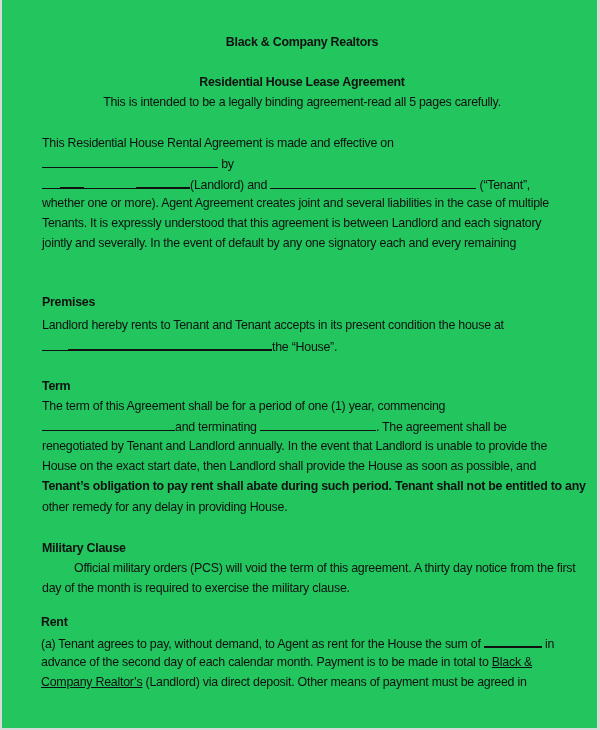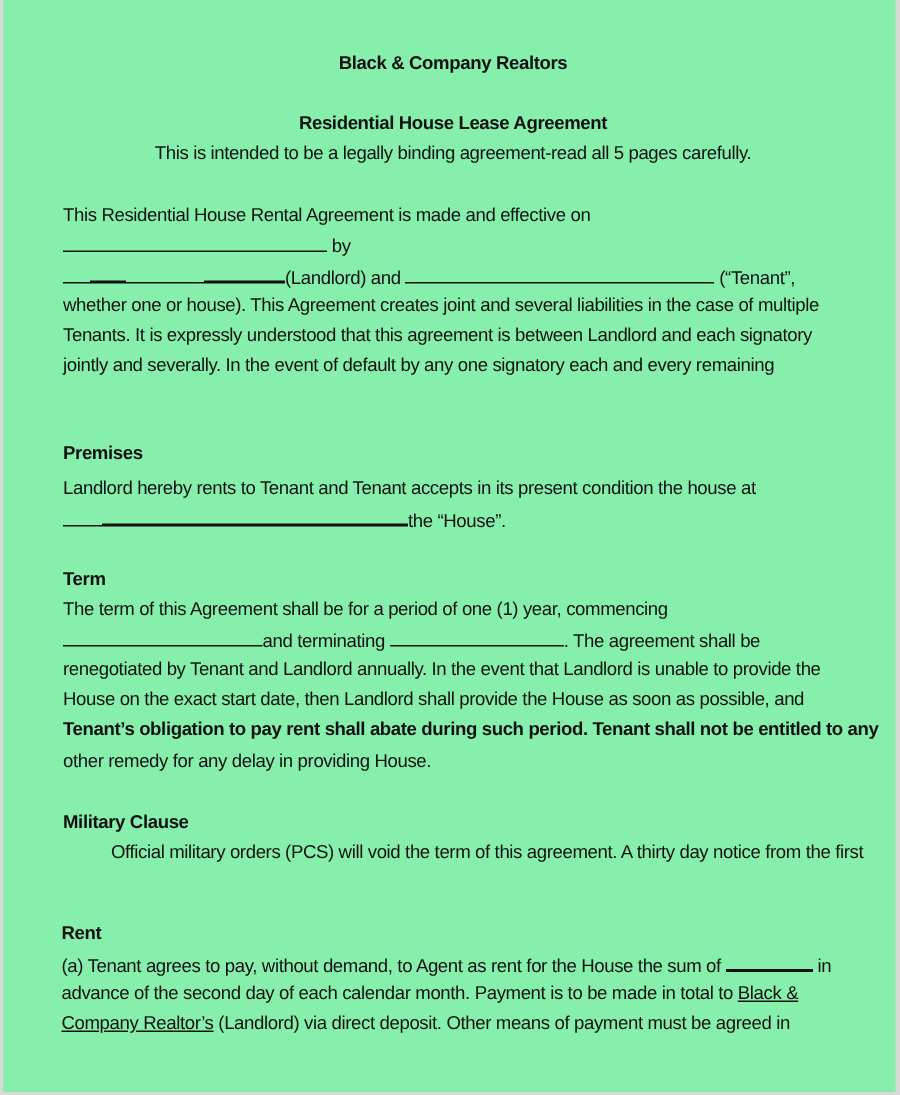--- a/index.html
+++ b/index.html
@@ -3,21 +3,21 @@
 <meta charset="utf-8">
 <style>
   html, body { margin: 0; padding: 0; background: #ffffff; }
   body { width: 600px; height: 730px; overflow: hidden; position: relative; }
   .page {
     position: absolute; left: 0; top: 0; width: 600px; height: 730px;
     box-sizing: border-box;
     border-left: 2px solid #d9d9d9;
     border-right: 3px solid #d9d9d9;
     border-bottom: 2px solid #d9d9d9;
-    background: #86efac;
+    background: #22c55e;
     font-family: "Liberation Sans", sans-serif;
     color: #111;
   }
   .line { position: absolute; left: 40px; font-size: 12.4px; line-height: 16px; white-space: nowrap; letter-spacing: -0.25px; }
   .center { left: 0; width: 600px; text-align: center; }
   .bold { font-weight: bold; }
   .blank { display: inline-block; border-bottom: 1px solid #111; height: 12px; vertical-align: baseline; }
   .blank.thick { border-bottom-width: 2px; }
   .u { text-decoration: underline; }
 </style>
@@ -33,21 +33,21 @@
   <div class="line" style="top:135px;">This Residential House Rental Agreement is made and effective on</div>
   <div class="line" style="top:155px;">
     <span class="blank" style="width:176px;"></span>
     <span>by</span>
   </div>
   <div class="line" style="top:175px;">
     <span class="blank" style="width:18px;"></span><span class="blank thick" style="width:24px;"></span><span class="blank" style="width:52px;"></span><span class="blank thick" style="width:54px;"></span><span>(Landlord) and</span>
     <span class="blank" style="width:206px;"></span>
     <span>(“Tenant”,</span>
   </div>
-  <div class="line" style="top:195px;">whether one or house).  This Agreement creates joint and several liabilities in the case of multiple</div>
+  <div class="line" style="top:195px;">whether one or more).  Agent Agreement creates joint and several liabilities in the case of multiple</div>
   <div class="line" style="top:215px;">Tenants.  It is expressly understood that this agreement is between Landlord and each signatory</div>
   <div class="line" style="top:235px;text-align:right;">jointly and severally.  In the event of default by any one signatory each and every remaining</div>
 
   <div class="line bold" style="top:294px;">Premises</div>
   <div class="line" style="top:317px;">Landlord hereby rents to Tenant and Tenant accepts in its present condition the house at</div>
   <div class="line" style="top:337px;">
     <span class="blank" style="width:26px;"></span><span class="blank thick" style="width:204px;"></span><span>the “House”.</span>
   </div>
 
   <div class="line bold" style="top:378px;">Term</div>
@@ -56,20 +56,21 @@
     <span class="blank" style="width:133px;"></span><span>and terminating</span>
     <span class="blank" style="width:116px;"></span><span>.  The agreement shall be</span>
   </div>
   <div class="line" style="top:438px;">renegotiated by Tenant and Landlord annually.  In the event that Landlord is unable to provide the</div>
   <div class="line" style="top:458px;">House on the exact start date, then Landlord shall provide the House as soon as possible, and</div>
   <div class="line" style="top:478px;font-weight:bold;">Tenant’s obligation to pay rent shall abate during such period.  Tenant shall not be entitled to any</div>
   <div class="line" style="top:499px;">other remedy for any delay in providing House.</div>
 
   <div class="line bold" style="top:540px;">Military Clause</div>
   <div class="line" style="top:560px;margin-left:32px;">Official military orders (PCS) will void the term of this agreement.   A thirty day notice from the first</div>
+  <div class="line" style="top:580px;">day of the month is required to exercise the military clause.</div>
 
   <div class="line bold" style="top:614px; left:39px;">Rent</div>
   <div class="line" style="top:634px; left:39px;">
     <span>(a) Tenant agrees to pay, without demand, to Agent as rent for the House the sum of</span>
     <span class="blank thick" style="width:58px;"></span>
     <span>in</span>
   </div>
   <div class="line" style="top:654px; left:39px;">
     <span>advance of the second day of each calendar month.  Payment is to be made in total to</span>
     <span class="u">Black &amp;</span>

